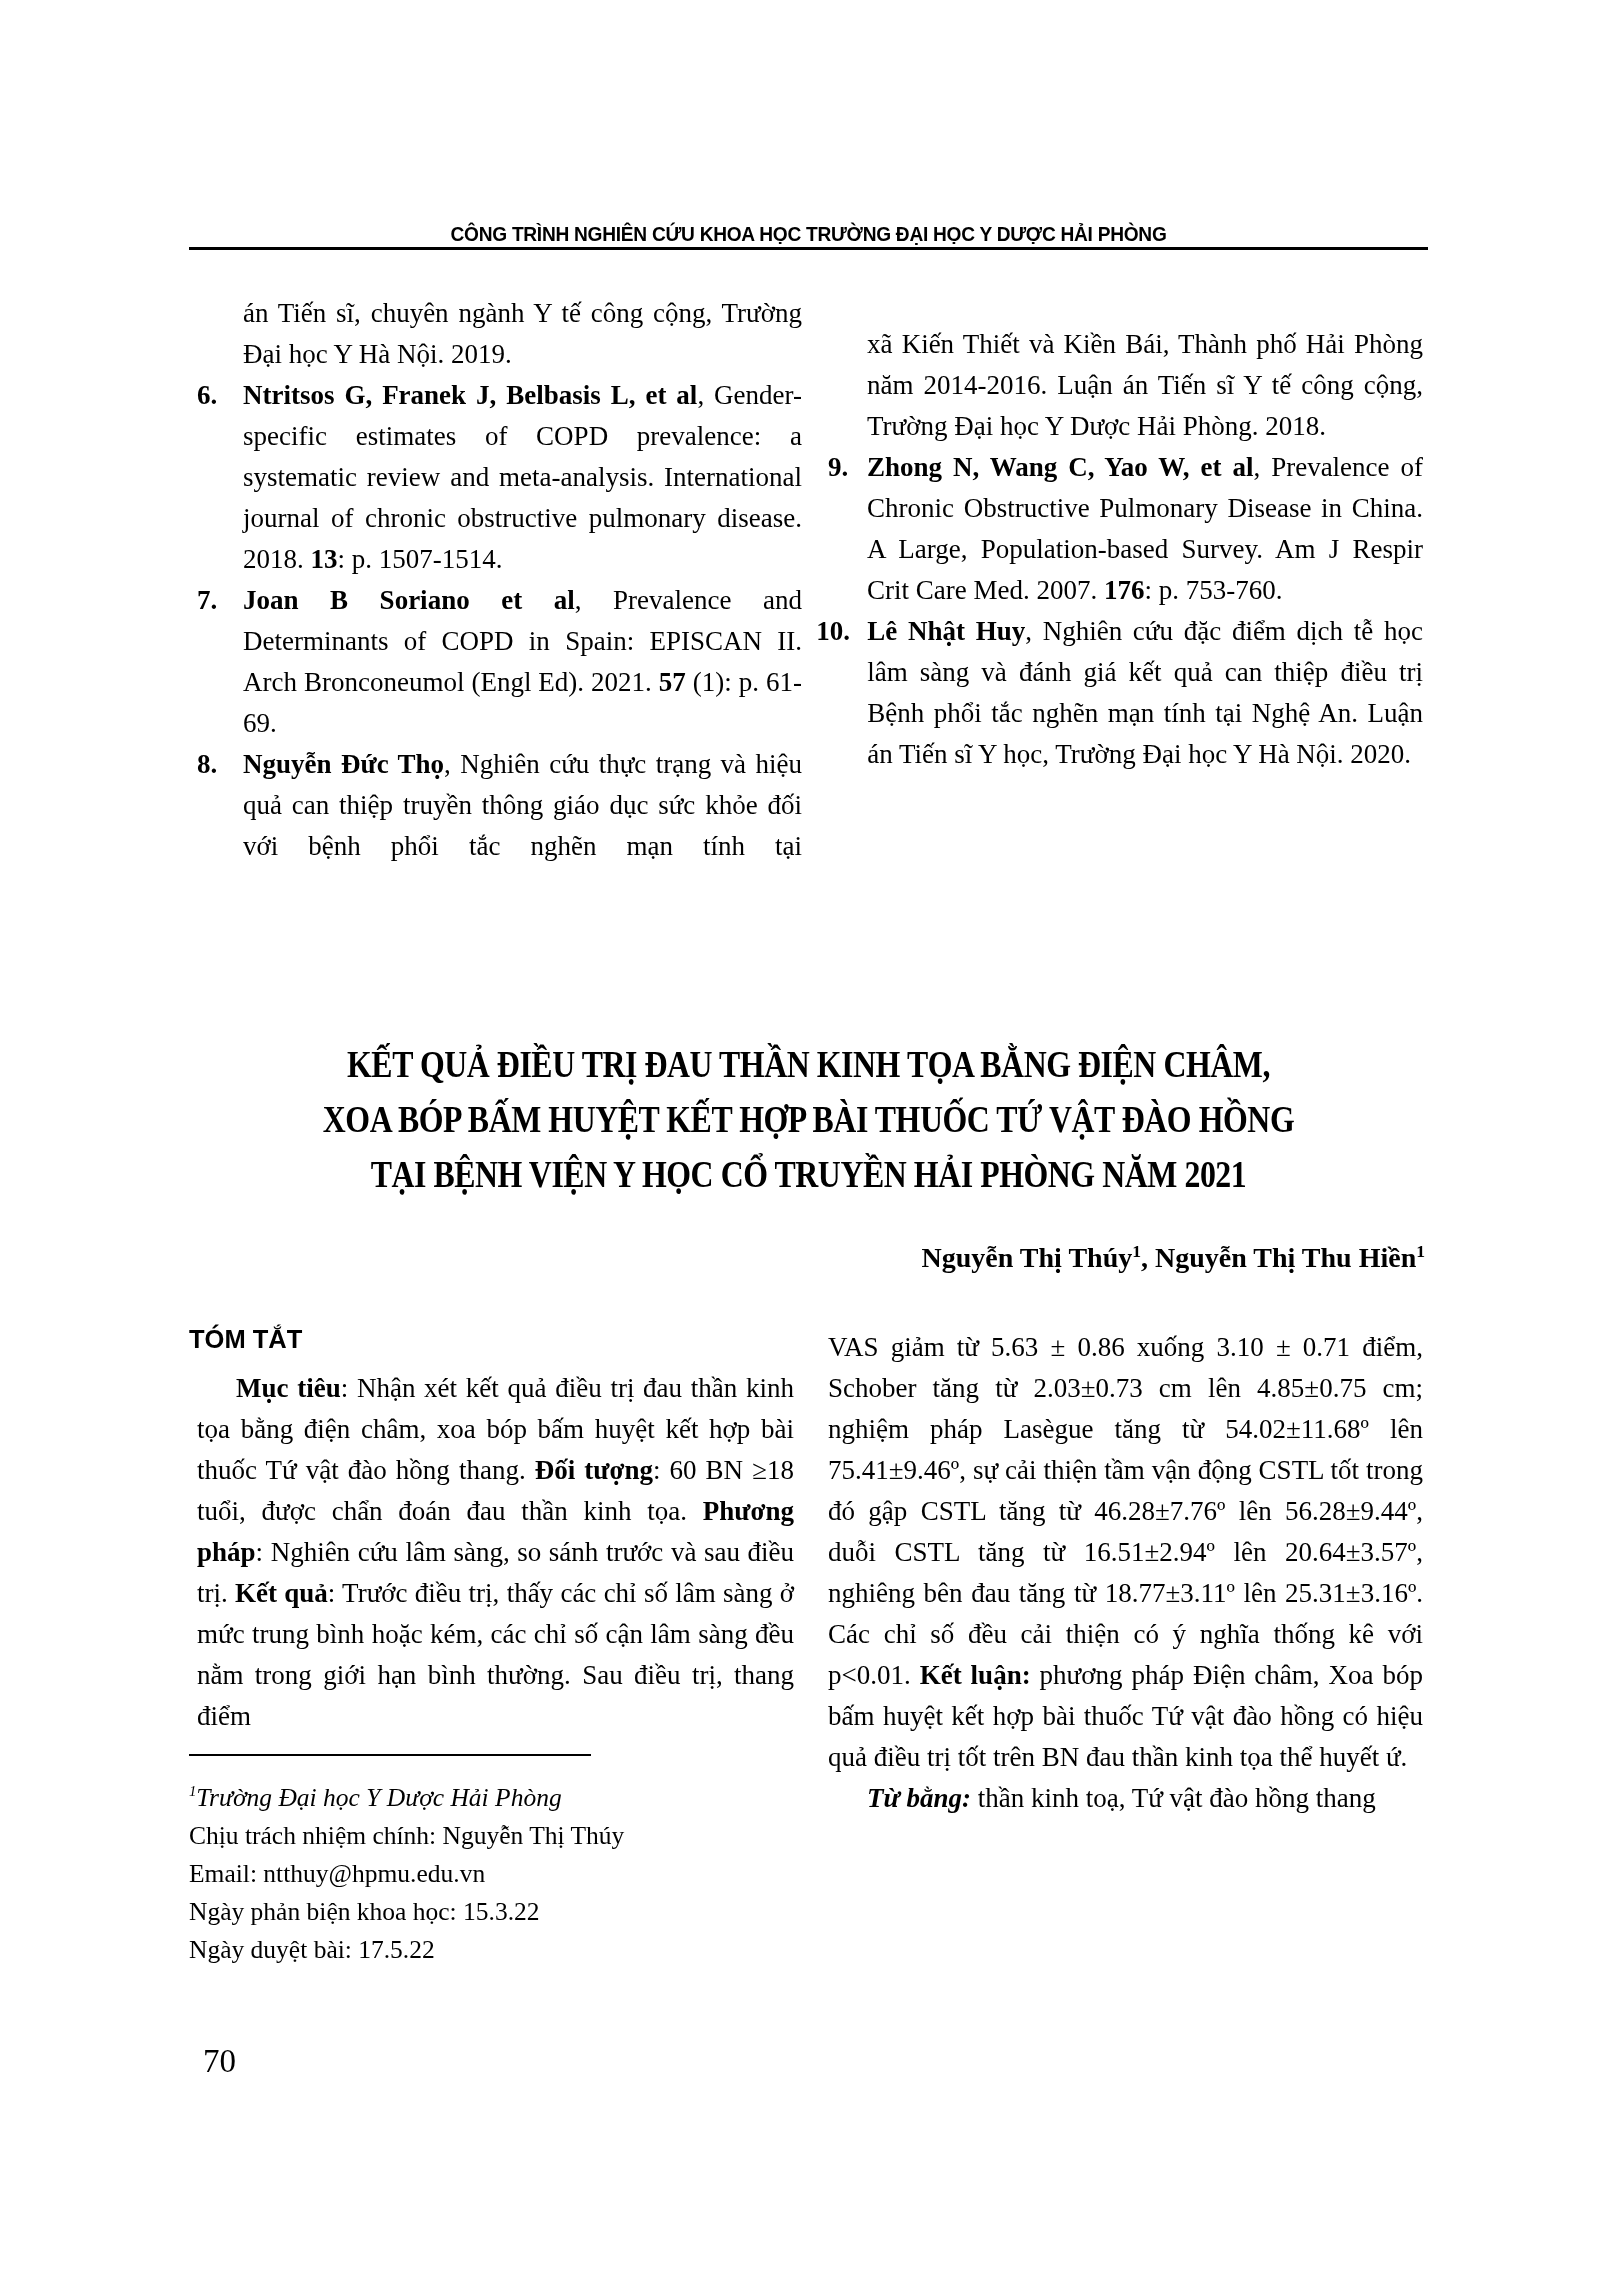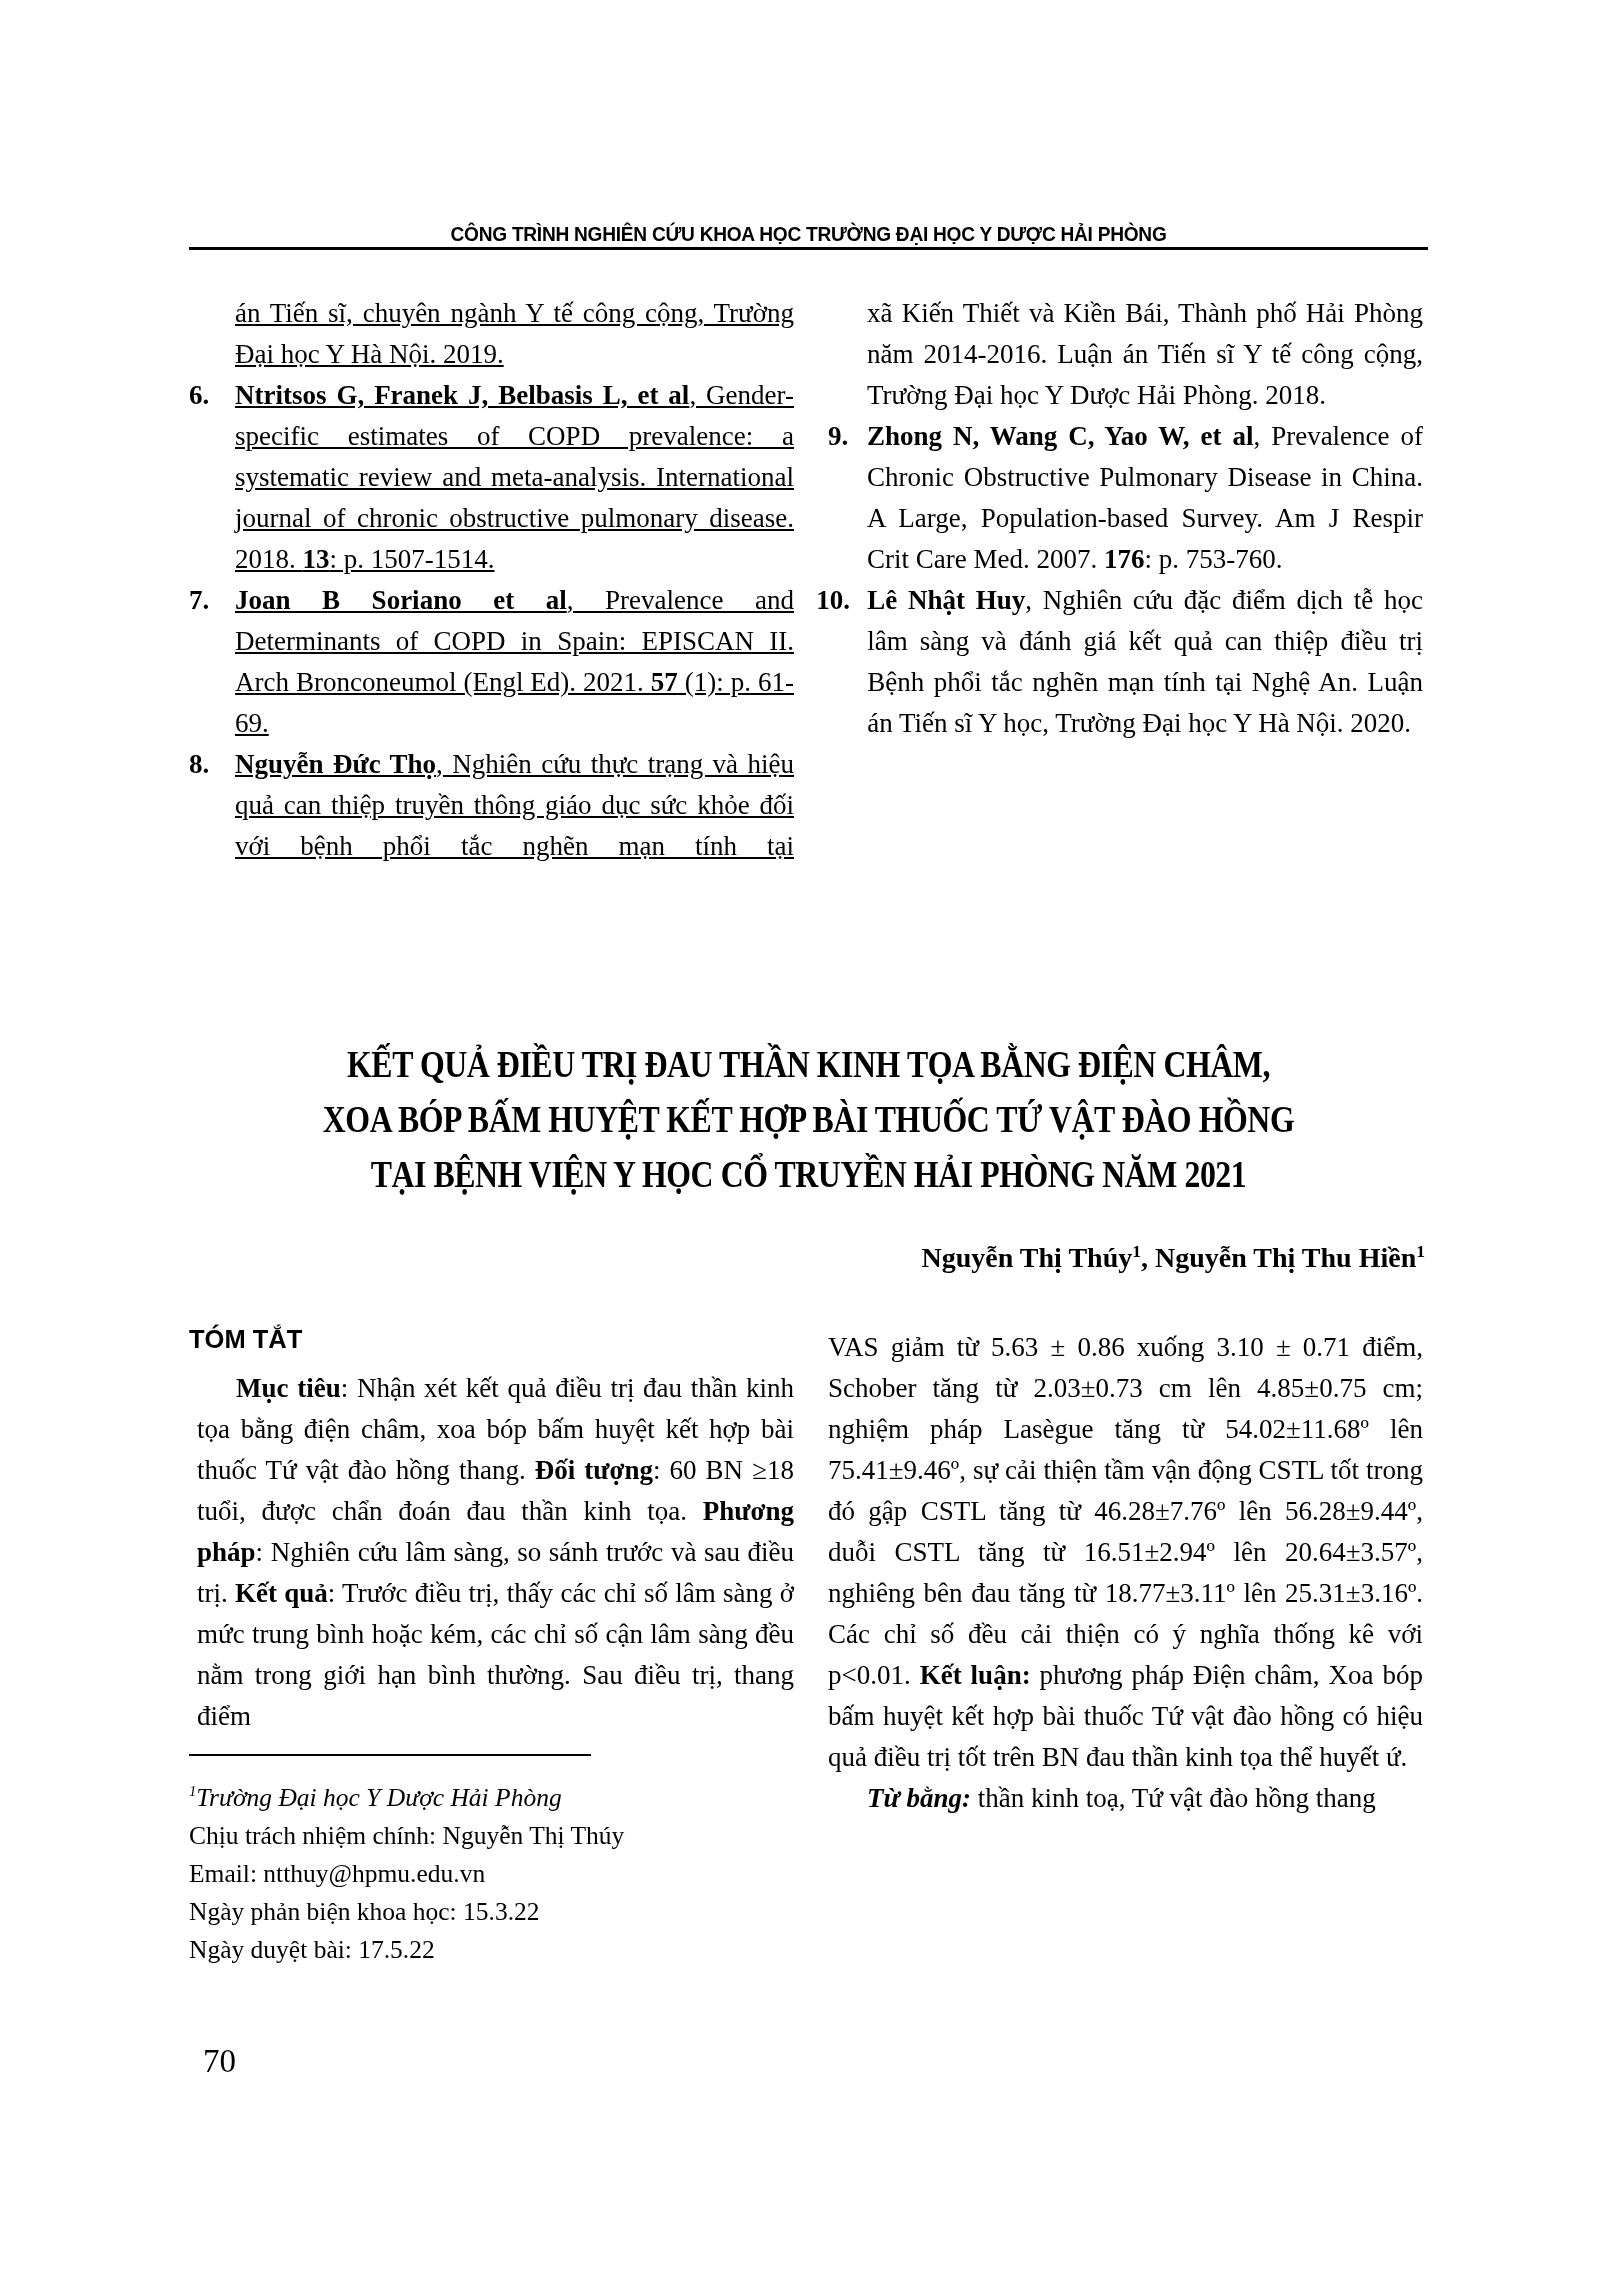--- a/index.html
+++ b/index.html
@@ -1,28 +1,28 @@
 <!DOCTYPE html>
 <html><head>
 <meta charset="utf-8">
 <style>
   html, body { margin:0; padding:0; background:#ffffff; }
   body { width:1621px; height:2293px; position:relative; overflow:hidden; color:#000; }
   .hdr { position:absolute; left:189px; width:1239px; top:222px; text-align:center;
          font-family:"Liberation Sans", sans-serif; font-weight:bold; font-size:20.6px; letter-spacing:-0.3px; transform:scaleX(0.93); transform-origin:center; }
   .hdr-rule { position:absolute; left:189px; width:1239px; top:247px; height:2.9px; background:#000; }
   .col { position:absolute; font-family:"Liberation Serif", serif; font-size:27px; line-height:41px; }
-  .col-left { left:189px; width:605px;text-decoration:underline; }
+  .col-left { left:197px; width:605px; }
   .col-right { left:828px; width:595px; }
   .ref { position:relative; padding-left:46px; text-align:justify; text-align-last:left; }
   .ref .num { position:absolute; left:0; top:0; font-weight:bold; }
   .right .ref { padding-left:39px; }
   .right .ref .num { left:0; }
   .ref-cont { padding-left:46px; text-align:justify; }
-  .right .ref-cont { padding-left:39px; }
+  .right .ref-cont { padding-left:39px;margin-top:31px; }
   b { font-weight:bold; }
   .title { position:absolute; left:189px; width:1239px; top:1037px; text-align:center;
            font-family:"Liberation Serif", serif; font-weight:bold; font-size:37px; line-height:55px; letter-spacing:-0.5px; transform:scaleX(0.86); transform-origin:center top; }
   .authors { position:absolute; right:196px; top:1241px; font-family:"Liberation Serif", serif; font-weight:bold; font-size:28px; }
   .authors sup { font-size:17.6px; }
   .tomtat { position:absolute; left:189px; top:1325px; font-family:"Liberation Sans", sans-serif; font-weight:bold; font-size:25.5px;text-align:center; }
   .abs-left { position:absolute; left:189px; width:605px; top:1368px; font-family:"Liberation Serif", serif; font-size:27px; line-height:41px; text-align:justify; }
   .abs-left .p { text-indent:39px;margin-left:8px; }
   .abs-right { position:absolute; left:828px; width:595px; top:1327px; font-family:"Liberation Serif", serif; font-size:27px; line-height:41px; text-align:justify; }
   .abs-right .kw { text-indent:39px; }

